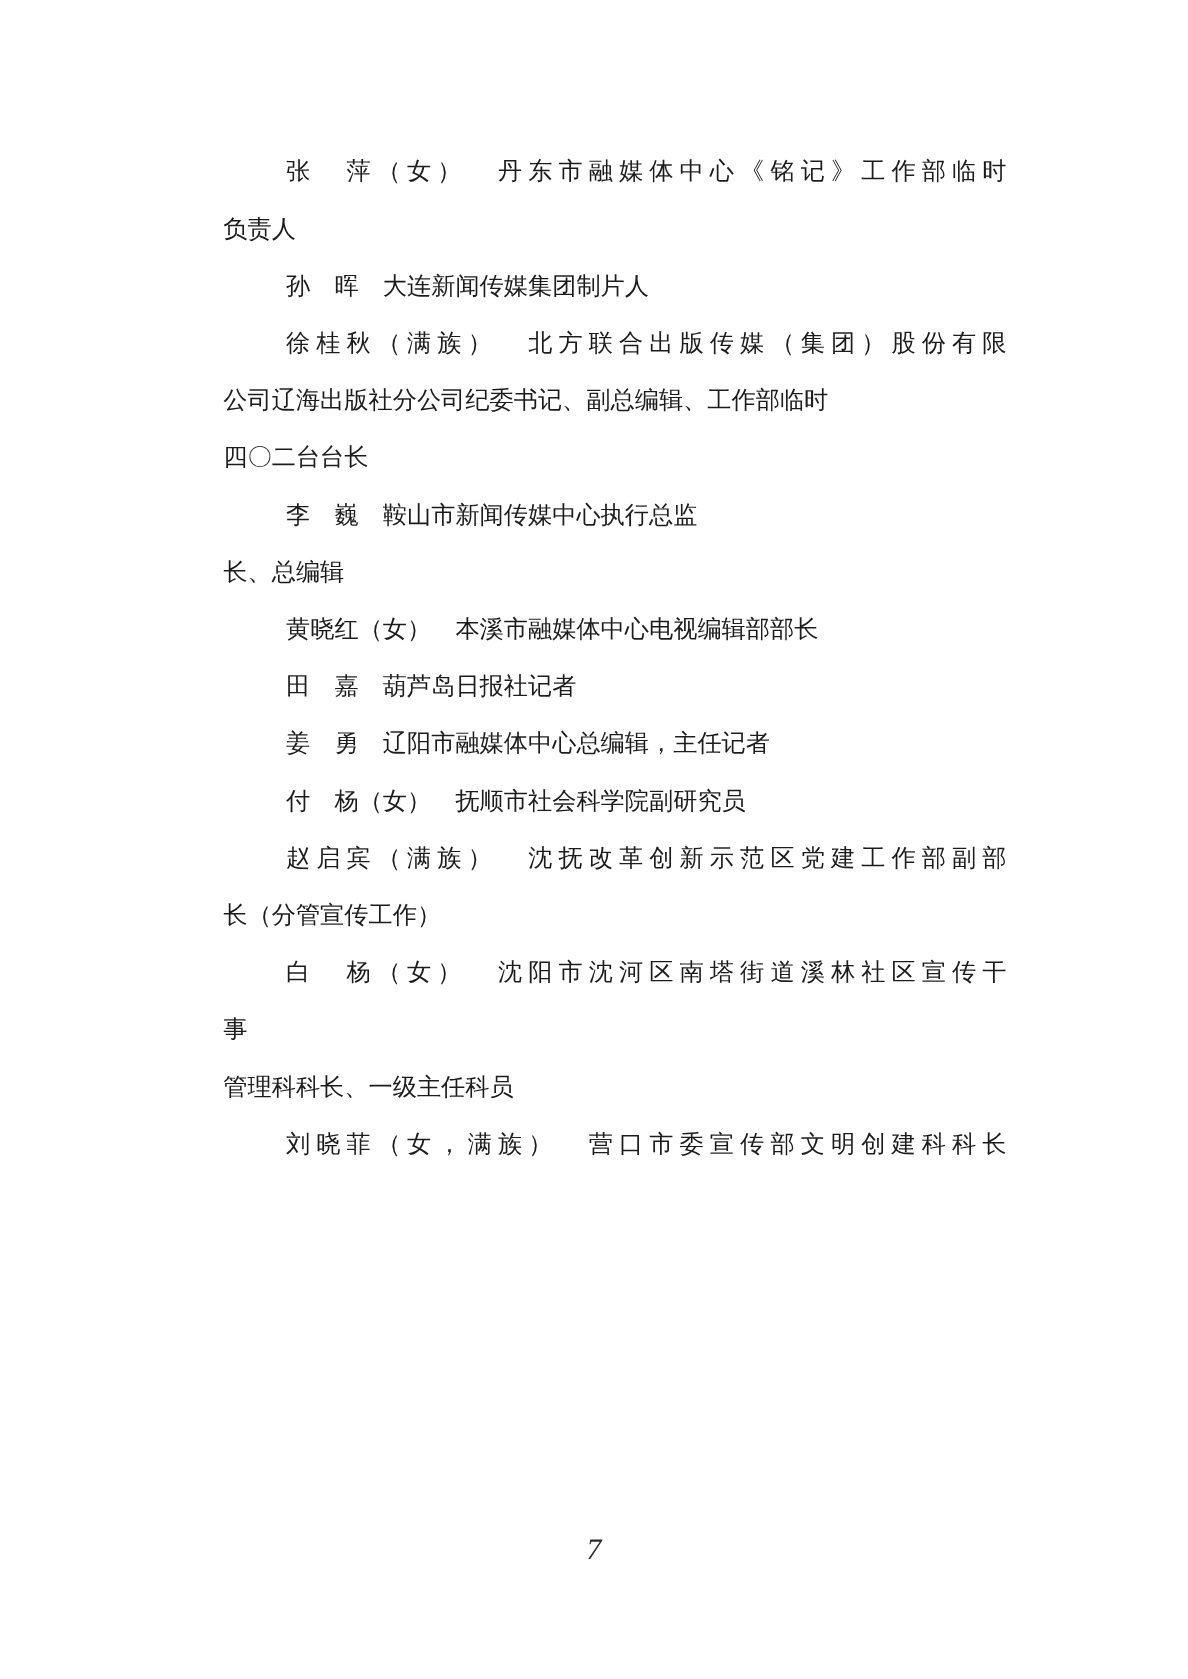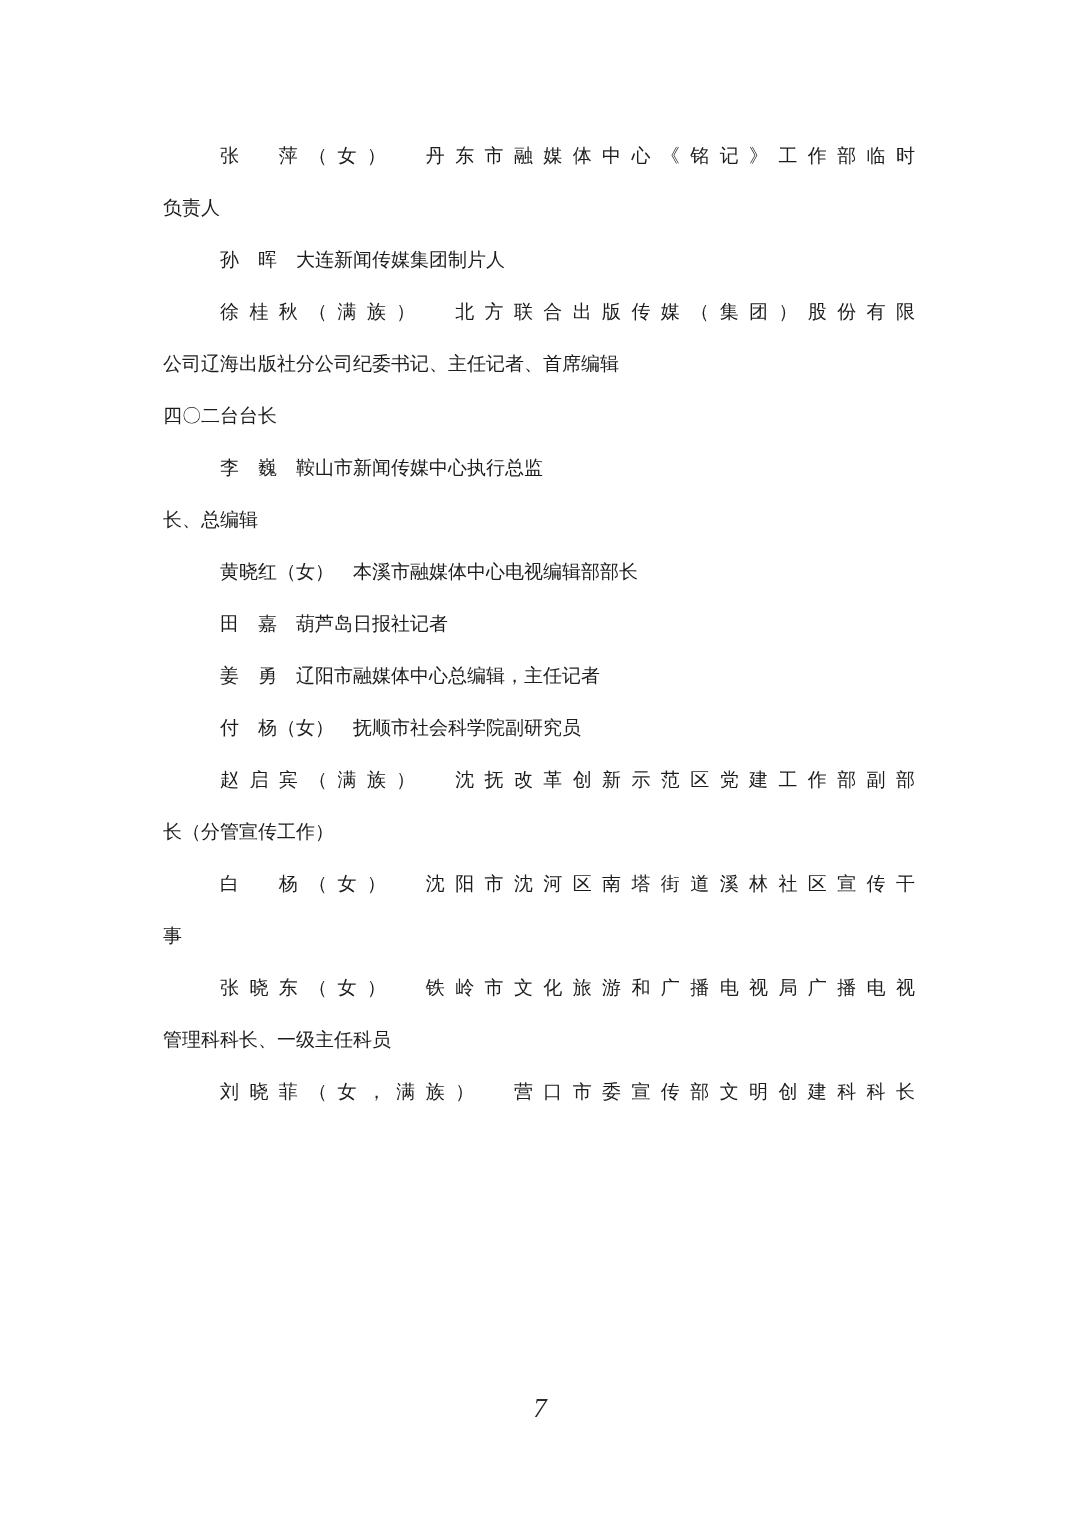--- a/index.html
+++ b/index.html
@@ -15,26 +15,27 @@
     font-family: "Liberation Sans", sans-serif;
     color: #1c1c1c;
   }
   .text-block {
     position: absolute;
     left: 163px;
     top: 130px;
     width: 752px;
   }
   .line {
-    font-size: 19px;
+    font-size: 22px;
     line-height: 52px;
     height: 52px;
     overflow: hidden;
     text-align: left;
     white-space: pre-wrap;
+    margin-left: 40px;
   }
   .line.indent {
     text-indent: 57px;
   }
   .line.fill {
     text-align: justify;
     text-align-last: justify;
   }
   .page-number {
     position: absolute;
@@ -50,30 +51,29 @@
   }
 </style>
 </head>
 <body>
 
 <div class="text-block">
     <div class="line indent fill">张　萍（女）　丹东市融媒体中心《铭记》工作部临时</div>
     <div class="line">负责人</div>
     <div class="line indent">孙　晖　大连新闻传媒集团制片人</div>
     <div class="line indent fill">徐桂秋（满族）　北方联合出版传媒（集团）股份有限</div>
-    <div class="line">公司辽海出版社分公司纪委书记、主任记者、首席编辑</div>
+    <div class="line">公司辽海出版社分公司纪委书记、副总编辑、工作部临时</div>
     <div class="line">四〇二台台长</div>
     <div class="line indent">李　巍　鞍山市新闻传媒中心执行总监</div>
     <div class="line">长、总编辑</div>
     <div class="line indent">黄晓红（女）　本溪市融媒体中心电视编辑部部长</div>
     <div class="line indent">田　嘉　葫芦岛日报社记者</div>
     <div class="line indent">姜　勇　辽阳市融媒体中心总编辑，主任记者</div>
     <div class="line indent">付　杨（女）　抚顺市社会科学院副研究员</div>
     <div class="line indent fill">赵启宾（满族）　沈抚改革创新示范区党建工作部副部</div>
     <div class="line">长（分管宣传工作）</div>
     <div class="line indent fill">白　杨（女）　沈阳市沈河区南塔街道溪林社区宣传干</div>
     <div class="line">事</div>
-    <div class="line indent fill">张晓东（女）　铁岭市文化旅游和广播电视局广播电视</div>
     <div class="line">管理科科长、一级主任科员</div>
     <div class="line indent fill">刘晓菲（女，满族）　营口市委宣传部文明创建科科长</div>
   </div>
 
 <div class="page-number">7</div>
 
 </body></html>

